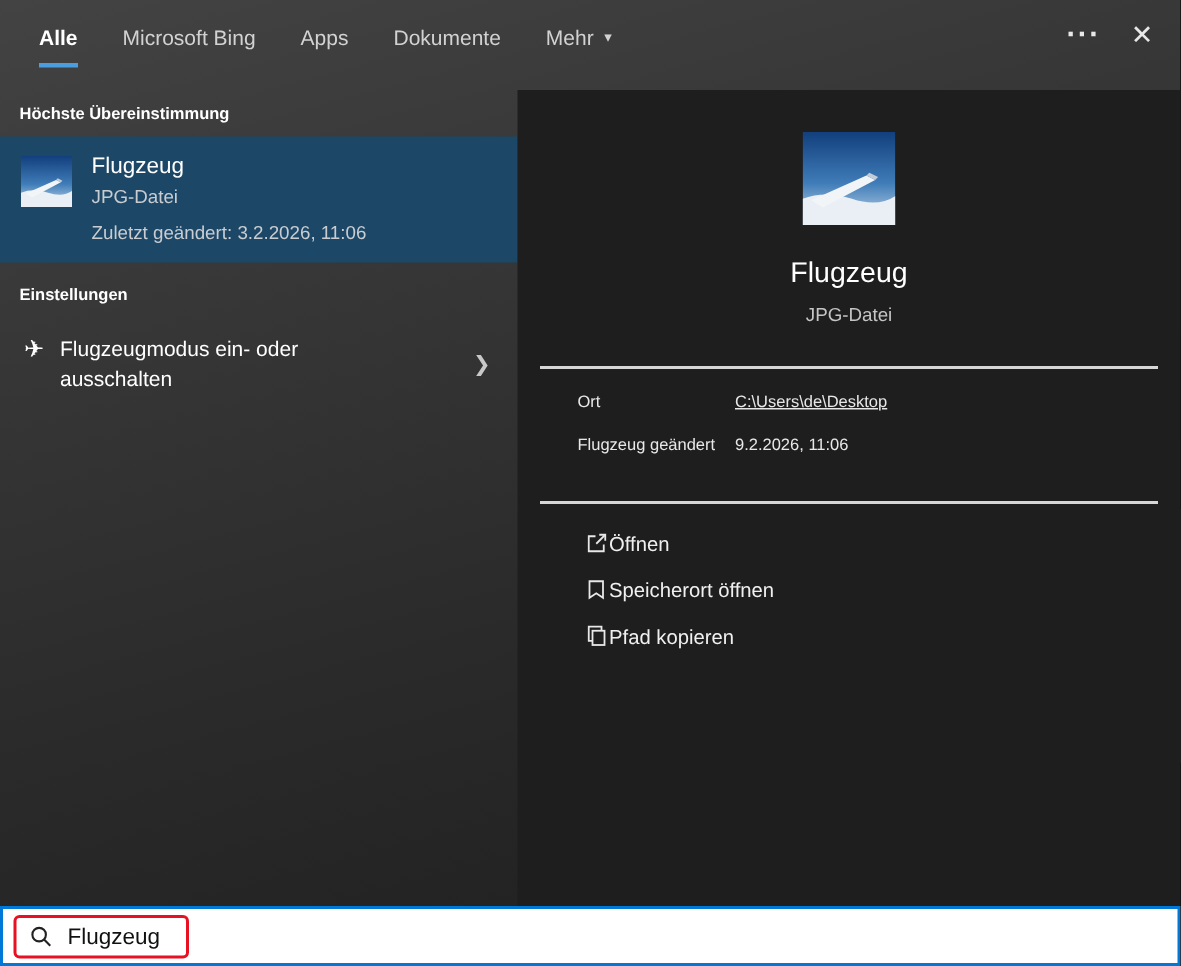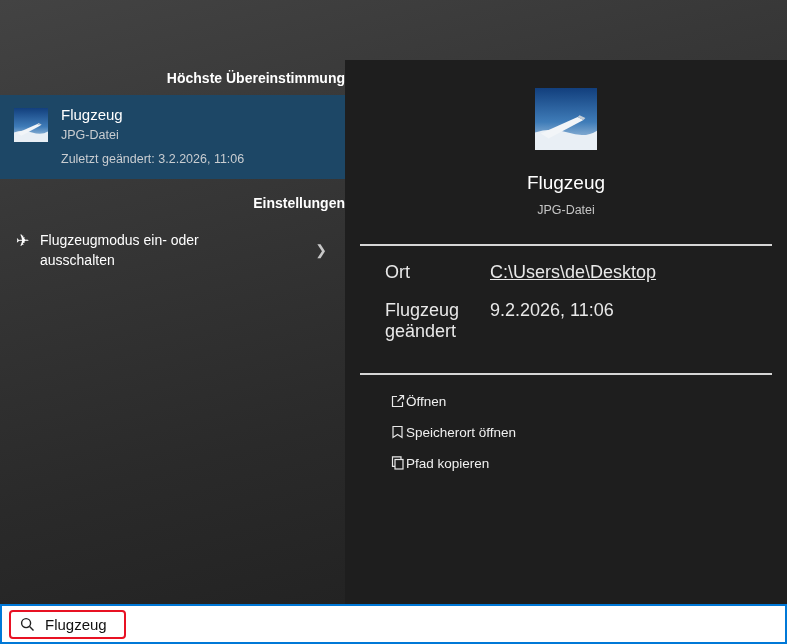--- a/index.html
+++ b/index.html
@@ -66,25 +66,24 @@
   }
 
   
   .left-panel {
     position: absolute;
     top: 60px; left: 0;
     width: 345px;
     bottom: 40px;
   }
   .section-header {
-    font-size: 14px;
+    font-size: 11px;
     font-weight: bold;
     color: #ffffff;
     padding: 10px 0 9px 13px;
-    text-align: right;
   }
   .best-match {
     background: #1d4766;
     padding: 11px 12px 13px 14px;
     display: flex;
     gap: 13px;
   }
   .thumb { display: block; overflow: hidden; }
   .thumb-sm { width: 34px; height: 34px; flex: none; margin-top: 2px; }
   .thumb svg { display: block; width: 100%; height: 100%; }
@@ -139,23 +138,23 @@
     margin-top: 9px;
   }
   .divider {
     border-top: 2px solid #d6d6d6;
     margin: 27px 15px 0 15px;
     height: 0;
   }
   .fields { padding: 16px 24px 4px 40px; }
   .field-row {
     display: flex;
-    align-items: flex-start;
+    align-items: flex-end;
     margin-bottom: 17px;
-    font-size: 18px;
+    font-size: 11px;
   }
   .f-label { width: 105px; flex: none; color: #e8e8e8; }
   .f-link { color: #e8e8e8; text-decoration: underline; cursor: pointer; }
   .f-value { color: #e8e8e8; }
   .divider-2 { margin-top: 10px; }
   .actions { padding: 18px 0 0 45px; }
   .action-row {
     display: flex;
     align-items: center;
     margin-bottom: 15px;
@@ -186,20 +185,42 @@
     padding: 4px 17px 4px 9px;
   }
   .mag-icon { width: 15px; height: 15px; display: block; }
   .query-text { font-size: 15px; color: #111111; }
 </style>
 </head>
 <body>
 
 <div class="window">
 
+  <div class="tabs-row">
+    <div class="tab active">
+      <span>Alle</span>
+    </div>
+    <div class="tab">
+      <span>Microsoft Bing</span>
+    </div>
+    <div class="tab">
+      <span>Apps</span>
+    </div>
+    <div class="tab">
+      <span>Dokumente</span>
+    </div>
+    <div class="tab">
+      <span>Mehr</span>
+      <span class="dd-glyph">▾</span>
+    </div>
+    <div class="topbar-actions">
+      <span class="more-btn">···</span>
+      <span class="close-btn">✕</span>
+    </div>
+  </div>
 
   <div class="left-panel">
     <div class="section-header">Höchste Übereinstimmung</div>
 
     <div class="best-match">
       <span class="thumb thumb-sm">
         <svg viewBox="0 0 64 64" preserveAspectRatio="none" aria-hidden="true">
           <defs>
             <linearGradient id="skyA" x1="0" y1="0" x2="0" y2="1">
               <stop offset="0" stop-color="#123f7d"></stop>

